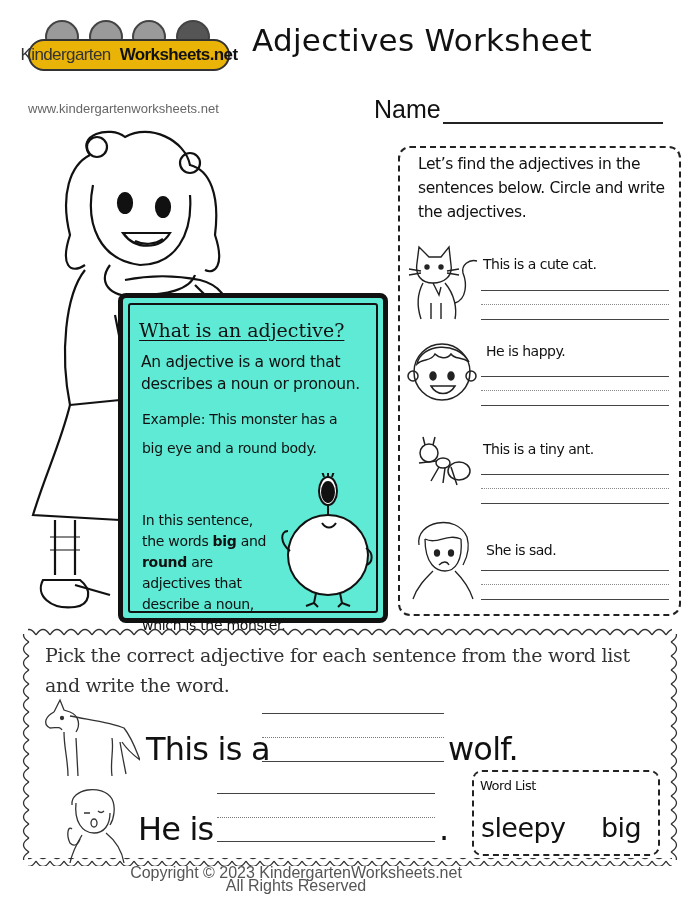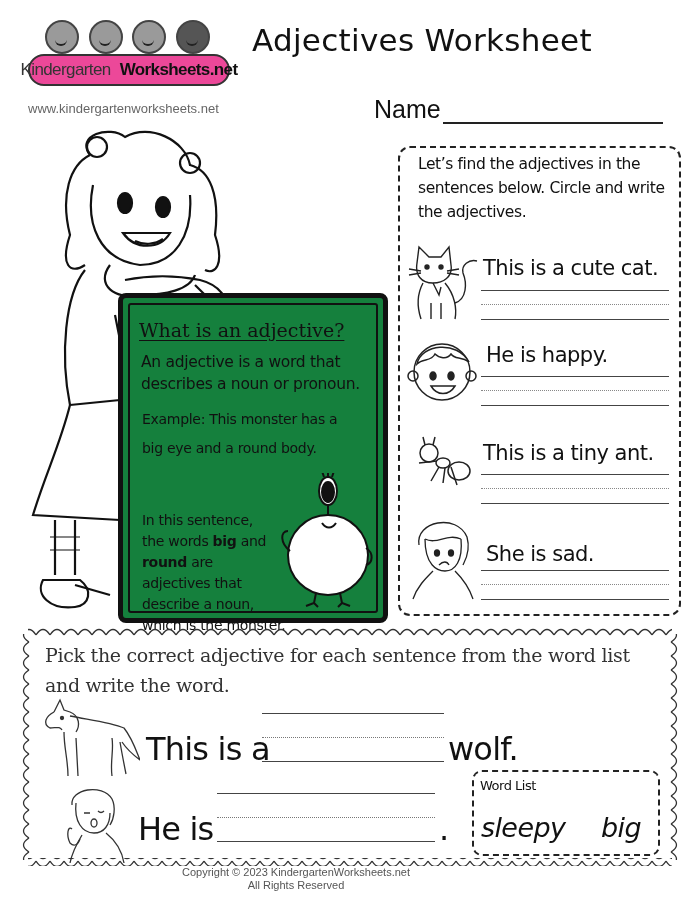--- a/index.html
+++ b/index.html
@@ -5,65 +5,65 @@
   html, body { margin:0; padding:0; background:#fff; }
   body { width:700px; height:906px; position:relative; overflow:hidden; font-family:"DejaVu Sans", sans-serif; color:#111; }
   .abs { position:absolute; }
 
   
   .logo { left:22px; top:20px; width:210px; height:78px; }
   .logo-kids { left:18px; top:0; width:175px; height:36px; display:flex; justify-content:space-around; }
   .kid { width:30px; height:30px; border-radius:50%; background:#9a9a9a; border:2px solid #444; position:relative; }
   .kid.dark { background:#555; }
   .kid::after { content:""; position:absolute; left:8px; bottom:6px; width:12px; height:5px; border-bottom:2px solid #222; border-radius:0 0 8px 8px; }
-  .logo-banner { left:6px; top:34px; width:198px; height:28px; border:2.5px solid #333; border-radius:16px; display:flex; align-items:center; justify-content:center; background:#ec4899; }
+  .logo-banner { left:6px; top:19px; width:198px; height:28px; border:2.5px solid #333; border-radius:16px; display:flex; align-items:center; justify-content:center; background:#eab308; }
   .logo-banner span { font-family:"Liberation Sans Narrow","Liberation Sans", sans-serif; font-size:17px; letter-spacing:-0.6px; }
   .logo-k { color:#333; }
   .logo-w { color:#111; font-weight:bold;padding-left:9px; }
   .logo-url { left:28px; top:101px; font-family:"Liberation Sans", sans-serif; font-size:13px; color:#666; }
 
   .title { left:252px; top:22px; font-family:"DejaVu Sans", sans-serif; font-size:31px; color:#111; letter-spacing:0.3px; }
   .name-label { left:374px; top:95px; font-family:"Liberation Sans", sans-serif; font-size:25px; }
   .name-line { left:443px; top:122px; width:220px; border-bottom:2px solid #222; }
 
   
   .girl { left:15px; top:125px; width:240px; height:500px; }
 
   
-  .def-box { left:118px; top:293px; width:270px; height:330px; border:5px solid #111; border-radius:8px; box-sizing:border-box; background:#15803d; }
+  .def-box { left:118px; top:293px; width:270px; height:330px; border:5px solid #111; border-radius:8px; box-sizing:border-box; background:#5eead4; }
   .def-inner { position:absolute; left:5px; top:5px; right:5px; bottom:5px; border:2px solid #111; border-radius:3px; }
   .def-title { left:16px; top:21px; font-family:"DejaVu Serif", serif; font-size:19px; text-decoration:underline; text-underline-offset:3px; white-space:nowrap; }
   .def-text { font-family:"DejaVu Sans", sans-serif; color:#111; white-space:nowrap; }
   .def-p1 { left:18px; top:53px; font-size:15.5px; line-height:22px; letter-spacing:-0.3px; }
   .def-p2 { left:19px; top:107px; font-size:14px; line-height:29px; letter-spacing:-0.3px; }
   .def-p3 { left:19px; top:172px; font-size:14px; line-height:21px; letter-spacing:-0.3px;margin-top:40px; }
   .def-p3 b { font-weight:bold; }
   .monster { left:155px; top:175px; width:95px; height:135px; }
 
   
   .sent-box { left:398px; top:146px; width:283px; height:470px; border:2px dashed #222; border-radius:12px; box-sizing:border-box; }
   .sent-instr { left:418px; top:152px; font-family:"DejaVu Sans", sans-serif; font-size:15.5px; line-height:24px; letter-spacing:-0.4px; color:#111; width:260px; }
-  .sentence { font-family:"DejaVu Sans", sans-serif; font-size:21px; letter-spacing:-0.5px; color:#111; white-space:nowrap; }
+  .sentence { font-family:"DejaVu Sans", sans-serif; font-size:14px; letter-spacing:-0.5px; color:#111; white-space:nowrap; }
   .wline { height:40px; width:188px; }
   .wline .l1 { position:absolute; left:0; right:0; top:0; border-top:1.5px solid #444; }
   .wline .l2 { position:absolute; left:0; right:0; top:14px; border-top:1px dotted #888; }
   .wline .l3 { position:absolute; left:0; right:0; top:29px; border-top:1.5px solid #444; }
   .scallop { left:22px; top:628px; width:656px; height:238px; }
   .bottom-instr { left:45px; top:640px; font-family:"DejaVu Serif", serif; font-size:19px; line-height:30px; color:#333; letter-spacing:-0.3px; width:620px; }
   .big-sent { font-family:"DejaVu Sans", sans-serif; font-size:32px; letter-spacing:-0.8px; color:#111; white-space:nowrap; }
   .blank3 { position:absolute; }
   .blank3 .t { position:absolute; left:0; right:0; top:0; border-top:1.5px solid #444; }
   .blank3 .m { position:absolute; left:0; right:0; top:24px; border-top:1px dotted #777; }
   .blank3 .b { position:absolute; left:0; right:0; top:48px; border-top:1.5px solid #444; }
 
   .wordlist { left:472px; top:770px; width:188px; height:86px; border:2.5px dashed #222; border-radius:10px; box-sizing:border-box; }
   .wl-title { left:480px; top:778px; font-family:"DejaVu Sans", sans-serif; font-size:13px; letter-spacing:-0.5px; }
-  .wl-word { font-family:"DejaVu Sans", sans-serif; font-size:27px; letter-spacing:-0.6px;font-style:italic; }
-
-  .copyright { left:0; width:592px; top:866px; text-align:center; font-family:"Liberation Sans", sans-serif; font-size:11px; line-height:13px; color:#555; }
+  .wl-word { font-family:"DejaVu Sans", sans-serif; font-size:27px; letter-spacing:-0.6px; }
+
+  .copyright { left:0; width:592px; top:866px; text-align:center; font-family:"Liberation Sans", sans-serif; font-size:16px; line-height:13px; color:#555; }
 </style>
 </head>
 <body>
 
 <div class="abs logo">
   <div class="abs logo-kids">
     <div class="kid"></div>
     <div class="kid"></div>
     <div class="kid"></div>
     <div class="kid dark"></div>

